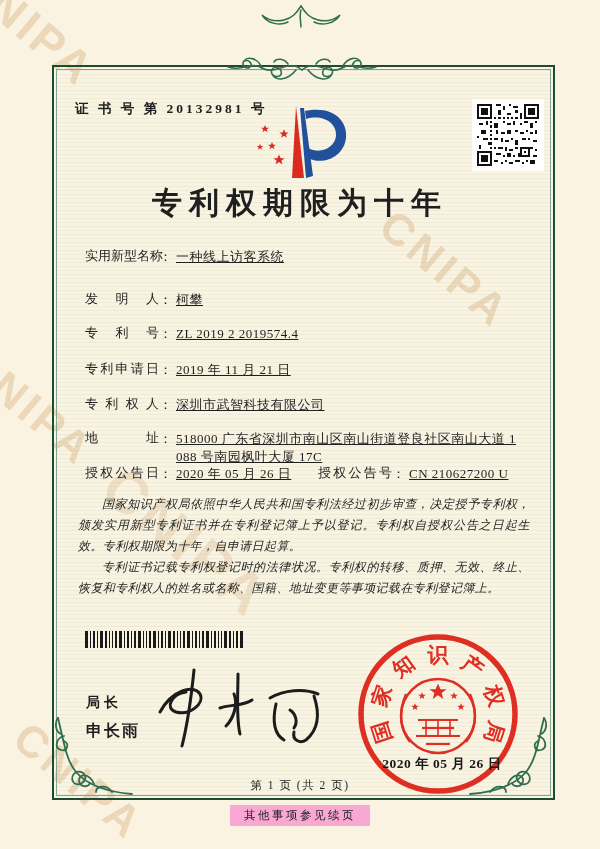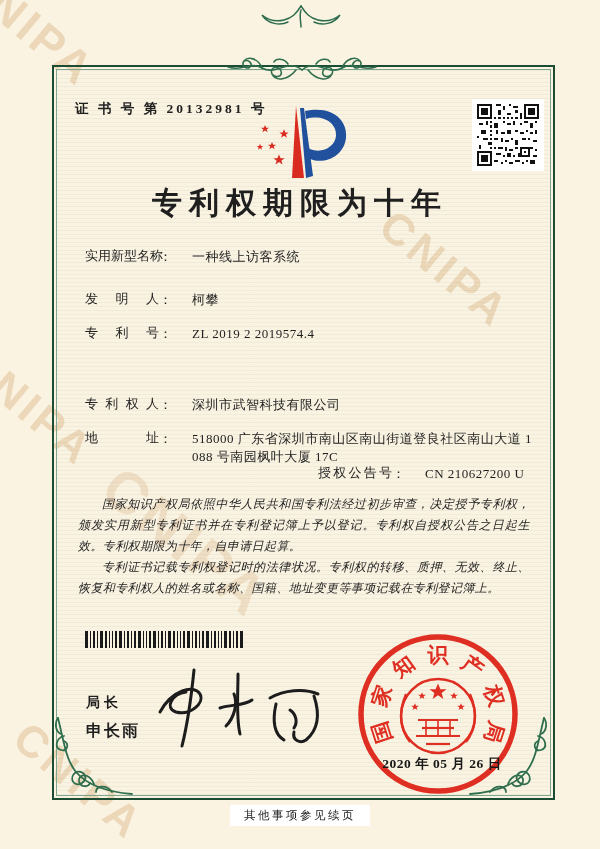--- a/index.html
+++ b/index.html
@@ -37,36 +37,36 @@
   .orn{position:absolute; z-index:3; pointer-events:none;}
   .orn path{fill:none; stroke:var(--orn); stroke-linecap:round;}
   
   .content-el{position:absolute; z-index:4;}
   .cert-no{left:75px; top:100px; font-size:13.5px; letter-spacing:3px; font-weight:600;}
   .qr-box{left:472px; top:99px; width:72px; height:72px; background:#fff; padding:5px;}
   .title{left:0; top:183px; width:100%; text-align:center; font-size:30px; font-weight:600; letter-spacing:7px;}
   .frow{left:85px; font-size:13px; line-height:1.35;}
   .flabel{display:inline-block; width:74px; text-align:justify; text-align-last:justify; vertical-align:top; overflow:visible; white-space:nowrap;font-family:Liberation Mono, monospace;}
   .fcolon{display:inline-block; vertical-align:top;}
-  .fvalue{display:inline-block; vertical-align:top; margin-left:20px; max-width:370px; white-space:pre-line; letter-spacing:0.5px;}
+  .fvalue{display:inline-block; vertical-align:top; margin-left:4px; max-width:370px; white-space:pre-line; letter-spacing:0.5px;text-decoration:underline;}
   .row-name{top:248px;} .row-inventor{top:291px;} .row-patno{top:325px;}
   .row-filing{top:361px;} .row-patentee{top:396px;} .row-address{top:430px;}
   .row-grant{top:465px;} .row-grantno{left:318px; top:465px;}
   .paras{left:78px; top:494px; width:452px; font-size:12px; line-height:1.76; font-style:italic; letter-spacing:0.4px; text-align:justify;}
   .paras p{text-indent:2em;}
   .barcode{left:85px; top:631px;}
   .director-title{left:86px; top:694px; font-size:14px; font-weight:600; letter-spacing:4px;}
   .director-name{left:86px; top:721px; font-size:16px; font-weight:600; letter-spacing:2px;}
   .signature{left:142px; top:660px; z-index:5;}
   .seal{left:352px; top:628px; z-index:5; opacity:0.95;}
   .seal-date{left:366px; top:755px; width:152px; text-align:center; z-index:6;
              font-size:13.5px; font-weight:600; color:#181818; letter-spacing:0.5px;}
   .page-info{left:0; top:778px; width:100%; text-align:center; font-size:11.5px; letter-spacing:1.5px;}
   .cont-note{left:0; top:805px; width:100%; text-align:center;}
-  .cont-note span{display:inline-block; background:#ffffff; padding:3px 14px; font-size:11.5px; letter-spacing:2.5px;}
+  .cont-note span{display:inline-block; background:#f9a8d4; padding:3px 14px; font-size:11.5px; letter-spacing:2.5px;}
   .seal text{font-weight:bold;}
 </style>
 </head>
 <body>
 
 <div class="page">
 
   <div class="wm wm1">CNIPA</div>
   <div class="wm wm2">CNIPA</div>
   <div class="wm wm3">CNIPA</div>
@@ -242,26 +242,32 @@
 
   <div class="content-el frow row-name">
     <span class="flabel">实用新型名称</span><span class="fcolon">：</span><span class="fvalue">一种线上访客系统</span>
   </div>
   <div class="content-el frow row-inventor">
     <span class="flabel">发明人</span><span class="fcolon">：</span><span class="fvalue">柯攀</span>
   </div>
   <div class="content-el frow row-patno">
     <span class="flabel">专利号</span><span class="fcolon">：</span><span class="fvalue">ZL 2019 2 2019574.4</span>
   </div>
+  <div class="content-el frow row-filing">
+    <span class="flabel">专利申请日</span><span class="fcolon">：</span><span class="fvalue">2019 年 11 月 21 日</span>
+  </div>
   <div class="content-el frow row-patentee">
     <span class="flabel">专利权人</span><span class="fcolon">：</span><span class="fvalue">深圳市武智科技有限公司</span>
   </div>
   <div class="content-el frow row-address">
     <span class="flabel">地址</span><span class="fcolon">：</span><span class="fvalue">518000 广东省深圳市南山区南山街道登良社区南山大道 1
 088 号南园枫叶大厦 17C</span>
+  </div>
+  <div class="content-el frow row-grant">
+    <span class="flabel">授权公告日</span><span class="fcolon">：</span><span class="fvalue">2020 年 05 月 26 日</span>
   </div>
   <div class="content-el frow row-grantno">
     <span class="flabel">授权公告号</span><span class="fcolon">：</span><span class="fvalue">CN 210627200 U</span>
   </div>
 
   <div class="content-el paras">
     <p>国家知识产权局依照中华人民共和国专利法经过初步审查，决定授予专利权，颁发实用新型专利证书并在专利登记簿上予以登记。专利权自授权公告之日起生效。专利权期限为十年，自申请日起算。</p>
     <p>专利证书记载专利权登记时的法律状况。专利权的转移、质押、无效、终止、恢复和专利权人的姓名或名称、国籍、地址变更等事项记载在专利登记簿上。</p>
   </div>
 
@@ -356,18 +362,19 @@
           <path d="M98,92 v16" stroke-width="1.6"></path>
         <path d="M54,66 C46,84 48,102 58,114"></path>
           <path d="M118,66 C126,84 124,102 114,114"></path>
         <path d="M74,116 h24"></path>
       </g>
     </g>
   </svg>
 
   <div class="content-el seal-date">2020 年 05 月 26 日</div>
 
+  <div class="content-el page-info">第 1 页 (共 2 页)</div>
 
   <div class="content-el cont-note">
     <span>其他事项参见续页</span>
   </div>
 
 </div>
 
 </body></html>

